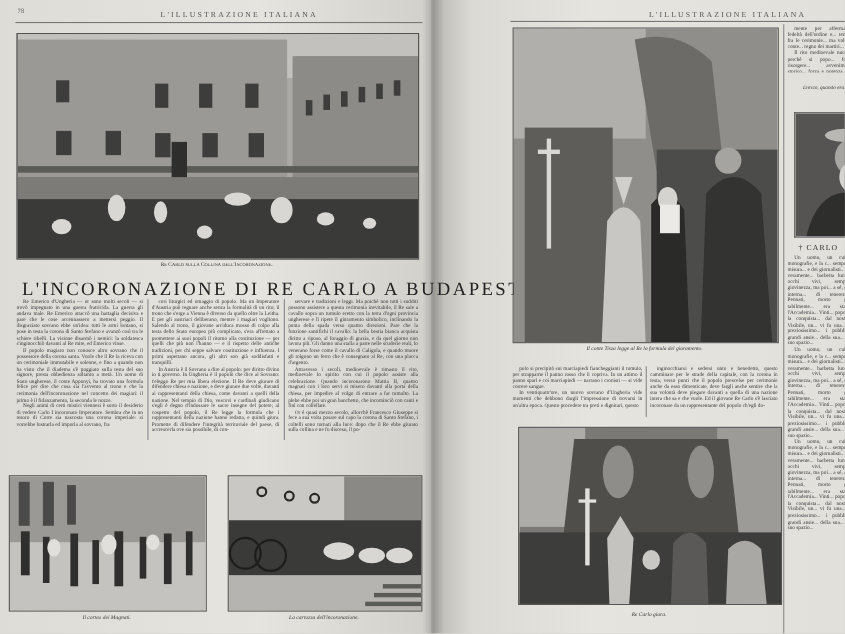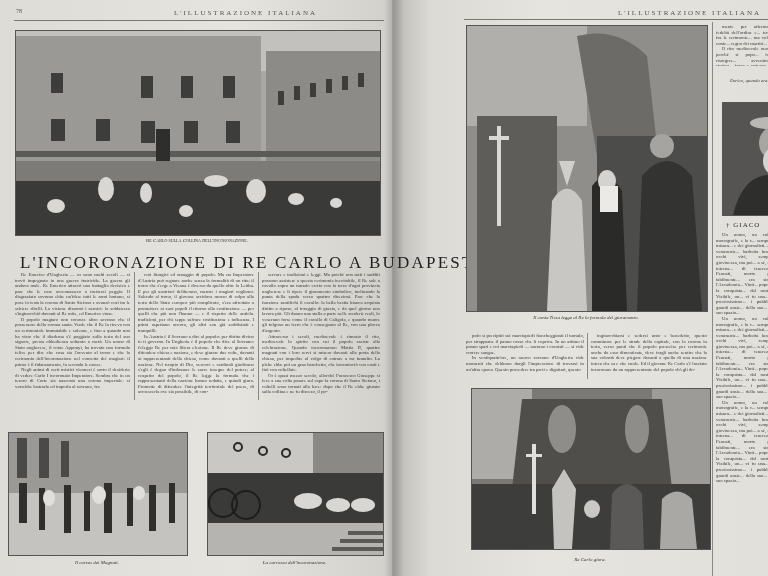--- a/index.html
+++ b/index.html
@@ -8,21 +8,21 @@
     background:#d9d7d2;
     font-family:"Liberation Serif", "DejaVu Serif", serif;
     color:#2a2a2a;
   }
   .page { position:absolute; top:0; height:576px; background:#e4e2dd; }
   .page-left { left:0; width:392px; background:linear-gradient(90deg,#dedcd7 0%,#e6e4df 60%,#d2d0cb 100%); }
   .page-right { left:392px; width:376px; background:linear-gradient(90deg,#b9b7b2 0%,#dcdad5 10%,#e6e4df 40%,#e2e0db 100%); }
   .gutter { position:absolute; left:384px; top:0; width:20px; height:576px;
     background:linear-gradient(90deg,rgba(0,0,0,0) 0%,rgba(0,0,0,0.18) 50%,rgba(0,0,0,0) 100%); }
 
-  .running-head { position:absolute; font-size:7px; letter-spacing:2px; color:#555; text-transform:uppercase;margin-left:28px; }
+  .running-head { position:absolute; font-size:7px; letter-spacing:2px; color:#555; text-transform:uppercase; }
   .page-num { position:absolute; font-size:6px; color:#555; }
   .rule { position:absolute; height:1px; background:#777; }
 
   .photo { position:absolute; border:1px solid #555; overflow:hidden; }
   .caption { position:absolute; font-size:5px; color:#333; text-align:center; font-style:italic; }
 
   .headline { position:absolute; left:20px; top:253px; width:362px; text-align:center;
     font-size:17px; letter-spacing:2.2px; color:#222; white-space:nowrap; }
 
   .col { position:absolute; font-size:4.8px; line-height:5.6px; color:#3a3a3a; text-align:justify; overflow:hidden; }
@@ -224,18 +224,18 @@
 </div>
 <div class="photo" style="left:722px;top:102px;width:50px;height:112px;border-right:none;">
   <svg width="50" height="112" viewBox="0 0 50 112">
     <rect width="50" height="112" fill="#555452"></rect>
     <ellipse cx="45" cy="20" rx="18" ry="6" fill="#b9b8b4"></ellipse>
     <ellipse cx="50" cy="40" rx="14" ry="16" fill="#a7a6a2"></ellipse>
     <ellipse cx="52" cy="58" rx="12" ry="14" fill="#d5d4d0"></ellipse>
     <path d="M10 112 Q20 70 50 72 L50 112 Z" fill="#2e2e2c"></path>
   </svg>
 </div>
-<div class="side-title" style="left:726px;top:221px;">† GIACO</div>
+<div class="side-title" style="left:726px;top:221px;">† CARLO</div>
 <div class="col" style="left:716px;top:232px;width:60px;height:344px;">
   <p>Un uomo, un culto... monografie, e la c... sempre la misura... e dei giornalisti... Era veramente... barbetta lunga... occhi vivi, sempre... giovinezza, ma poi... a sé, ogni interna... dì tenerezza... Pennati, morto gli... tabilmente... era stato... l'Accademia... Vinti... popolo... la conquista... dal nostro... Visibile, un... vi fu una... un preziosissimo... i pubblici... grandi ansie... della sua... Nel suo spazio...</p>
   <p>Un uomo, un culto... monografie, e la c... sempre la misura... e dei giornalisti... Era veramente... barbetta lunga... occhi vivi, sempre... giovinezza, ma poi... a sé, ogni interna... dì tenerezza... Pennati, morto gli... tabilmente... era stato... l'Accademia... Vinti... popolo... la conquista... dal nostro... Visibile, un... vi fu una... un preziosissimo... i pubblici... grandi ansie... della sua... Nel suo spazio...</p>
   <p>Un uomo, un culto... monografie, e la c... sempre la misura... e dei giornalisti... Era veramente... barbetta lunga... occhi vivi, sempre... giovinezza, ma poi... a sé, ogni interna... dì tenerezza... Pennati, morto gli... tabilmente... era stato... l'Accademia... Vinti... popolo... la conquista... dal nostro... Visibile, un... vi fu una... un preziosissimo... i pubblici... grandi ansie... della sua... Nel suo spazio...</p>
 </div>
 
 </body></html>

